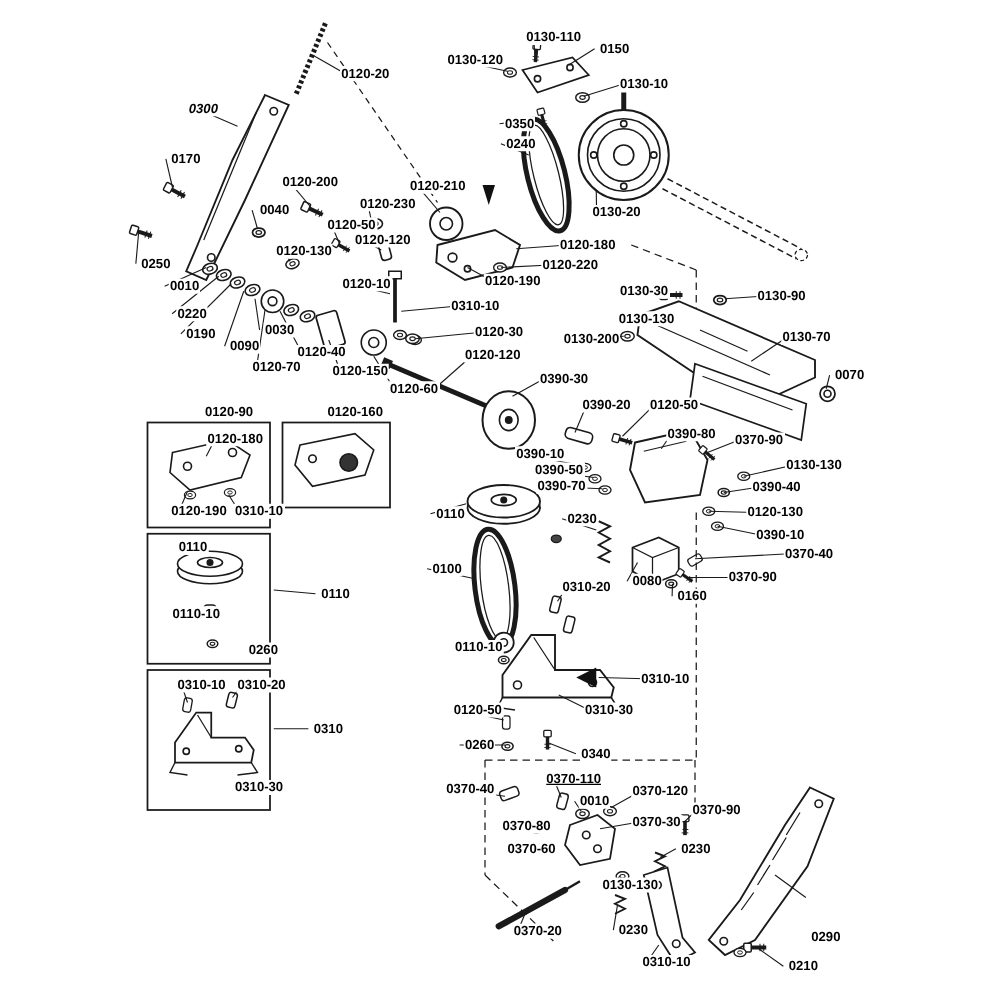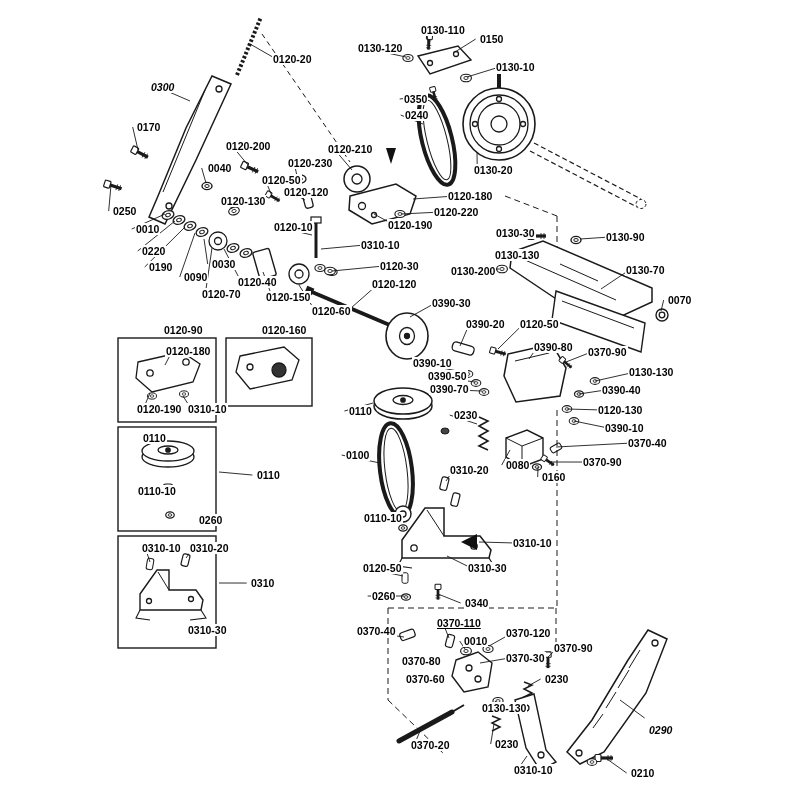--- a/index.html
+++ b/index.html
@@ -437,20 +437,20 @@
       <div class="part-label" style="left: 171px; top: 624px;">0310-30</div>
       <div class="part-label" style="left: 340px; top: 625px;">0370-40</div>
       <div class="part-label" style="left: 489px; top: 627px;">0370-120</div>
       <div class="part-label" style="left: 447px; top: 635px;">0010</div>
       <div class="part-label" style="left: 385px; top: 655px;">0370-80</div>
       <div class="part-label" style="left: 537px; top: 642px;">0370-90</div>
       <div class="part-label" style="left: 489px; top: 652px;">0370-30</div>
       <div class="part-label" style="left: 389px; top: 673px;">0370-60</div>
       <div class="part-label" style="left: 528px; top: 673px;">0230</div>
       <div class="part-label" style="left: 465px; top: 702px;">0130-130</div>
-      <div class="part-label" style="left: 632px; top: 724px; font-style: italic;">0290</div>
+      <div class="part-label" style="left: 632px; top: 744px;">0290</div>
       <div class="part-label" style="left: 478px; top: 738px;">0230</div>
       <div class="part-label" style="left: 394px; top: 739px;">0370-20</div>
       <div class="part-label" style="left: 497px; top: 764px;">0310-10</div>
       <div class="part-label" style="left: 614px; top: 767px;">0210</div>
     </div>
 
 </div>
 
 </body></html>

